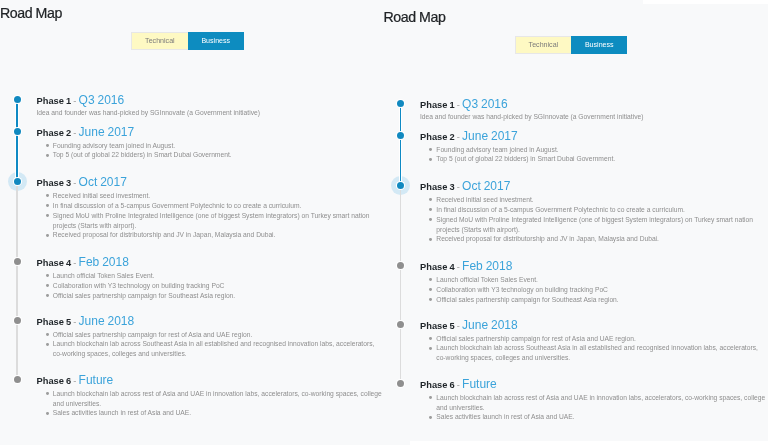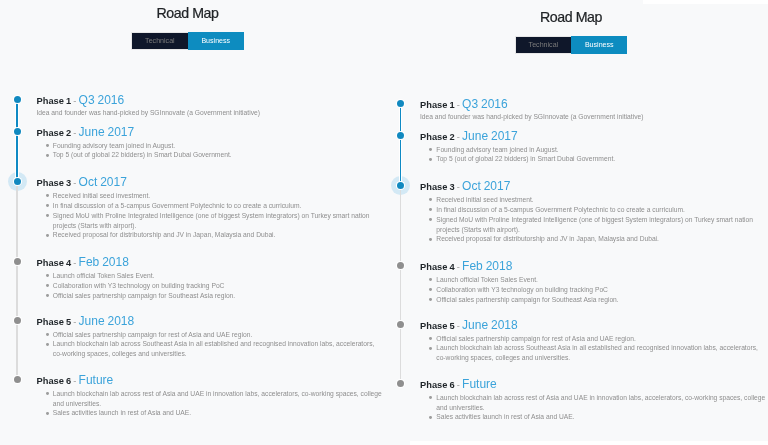--- a/index.html
+++ b/index.html
@@ -10,27 +10,27 @@
   .bg-left{position:absolute;left:0;top:0;width:410px;height:445px;background:#f8f9fa;z-index:0;}
   .bg-mid{position:absolute;left:410px;top:0;width:233px;height:441px;background:#f8f9fa;z-index:0;}
   .bg-right{position:absolute;left:643px;top:4.4px;width:125px;height:436.6px;background:#f8f9fa;z-index:0;}
   .panel{position:absolute;overflow:hidden;}
   #panelA{left:0;top:0;width:768px;height:445px;z-index:2;}
   #panelB{left:383.5px;top:0;width:384px;height:445px;z-index:1;}
   .inner{position:absolute;width:768px;height:520px;}
   #panelA .inner{left:0;top:0;}
   #panelB .inner{left:0px;top:4px;}
 
-  .title{position:absolute;left:0;top:5.6px;width:375px;text-align:center;
+  .title{position:absolute;left:0;top:5.6px;width:375px;
          font-size:14.2px;line-height:15px;font-weight:400;color:#212427;
          letter-spacing:-0.45px;-webkit-text-stroke:0.22px #212427;}
   .toggle{position:absolute;left:131.2px;top:31.6px;display:flex;}
   .tbtn{height:18.2px;width:56.4px;display:flex;align-items:center;justify-content:center;
         font-size:7.1px;box-sizing:border-box;}
-  .tbtn.off{background:#0f172a;border:1px solid #e7e7e7;border-right:none;color:#7b7b7b;}
+  .tbtn.off{background:#fef9c3;border:1px solid #e7e7e7;border-right:none;color:#7b7b7b;}
   .tbtn.on{background:#0d8cc0;color:#ffffff;}
 
   .timeline{position:absolute;left:0;top:0;width:384px;}
   .rail{position:absolute;left:16.4px;width:1.5px;background:#dcdcdc;z-index:2;}
   .railblue{position:absolute;left:16.3px;width:1.7px;background:#0f8ac4;z-index:2;box-shadow:0 0 0 1px #ffffff;}
 
   .ph{position:absolute;left:36.5px;width:353px;}
   .phhead{font-size:9.3px;font-weight:700;color:#1f2529;line-height:11px;
           white-space:nowrap;word-spacing:-0.45px;}
   .sep{color:#9a9a9a;font-weight:400;}

